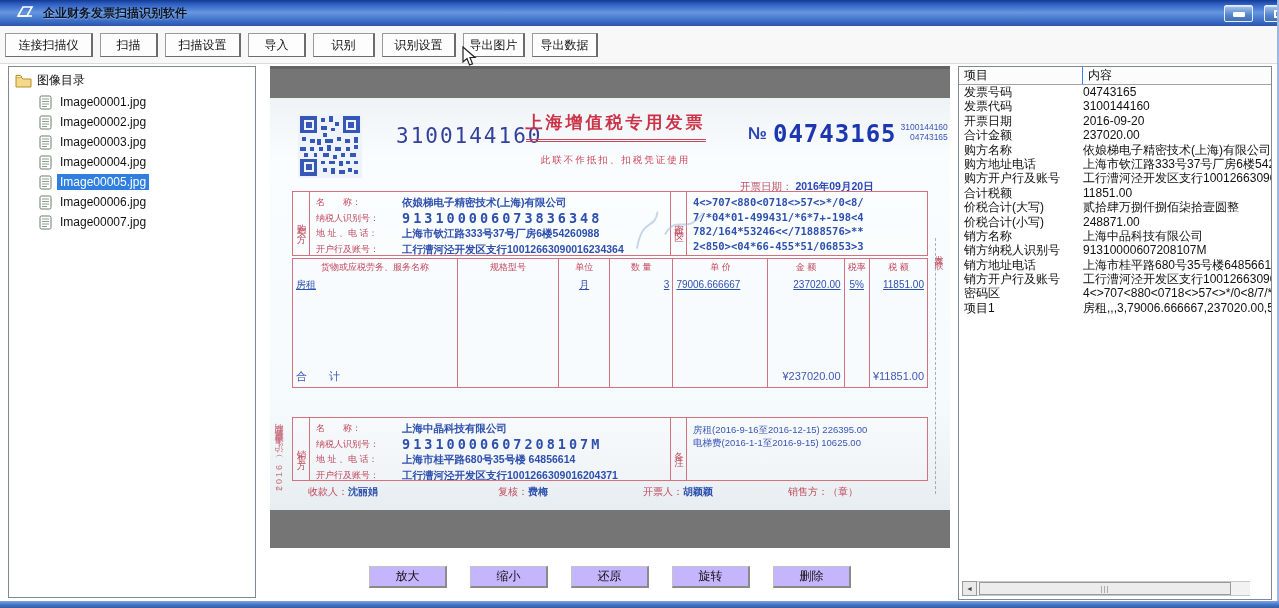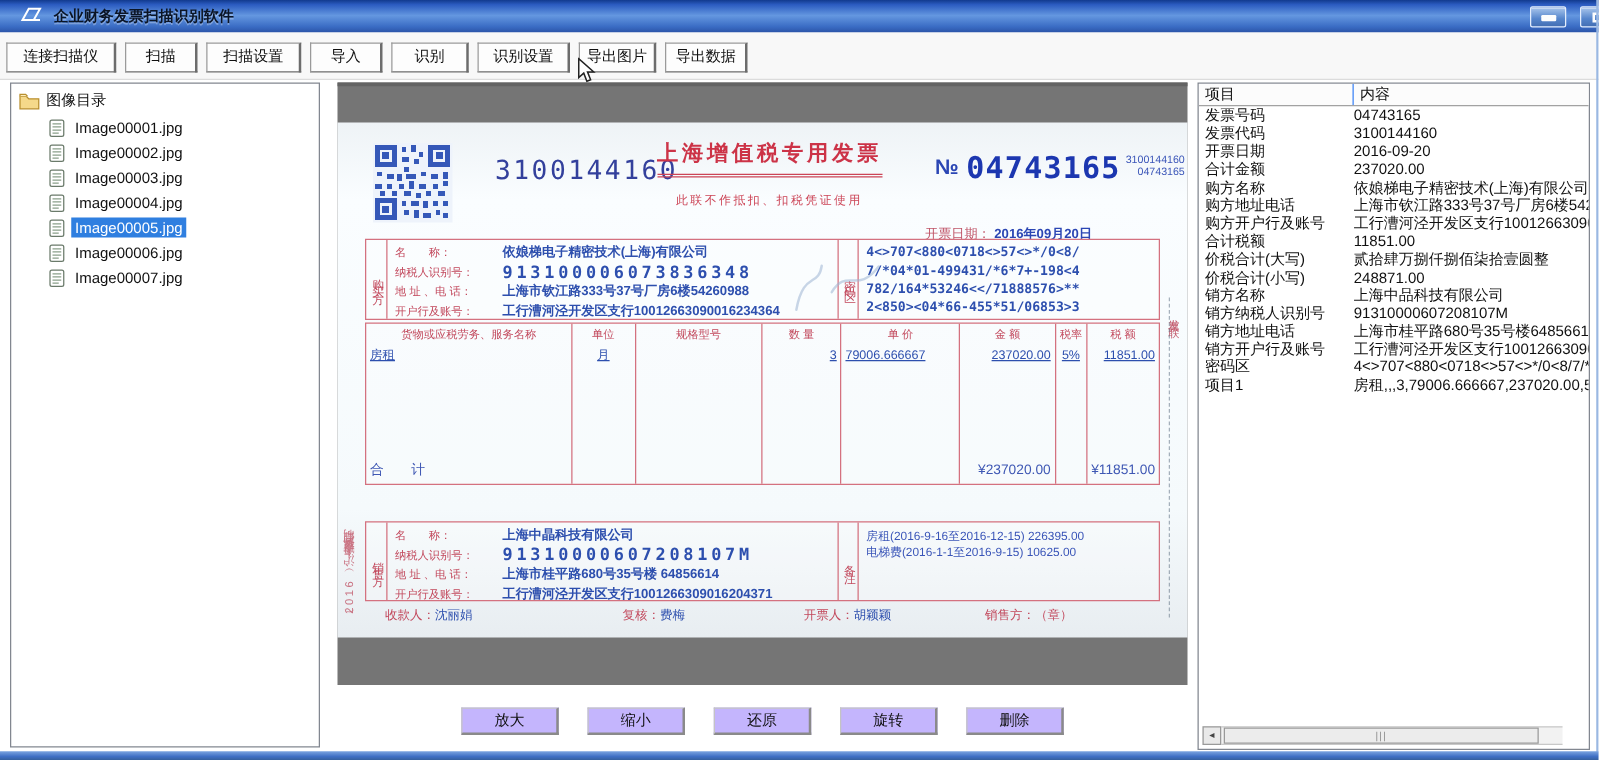--- a/index.html
+++ b/index.html
@@ -15,21 +15,21 @@
   .title-text { color:#0b1526; font-size:12px; font-weight:bold; margin-left:7px; text-shadow:0 1px 0 rgba(255,255,255,.3); }
   .win-btn { position:absolute; top:5px; width:29px; height:17px; border:1px solid #e4eefc; border-radius:2px;
     background:linear-gradient(#a9c6ec,#5585cc 60%,#436fb4); box-shadow:inset 0 1px 0 rgba(255,255,255,.5); cursor:default; }
   .win-btn .bar { position:absolute; left:8px; top:6px; width:12px; height:5px; background:#fdfdfd; border-radius:1px; }
   .win-btn .box { position:absolute; left:9px; top:4px; width:10px; height:8px; border:2px solid #fdfdfd; }
   .btn-min { right:26px; }
   .btn-max { right:-14px; }
 
   
   .toolbar { position:absolute; top:26px; left:0; right:0; height:38px; background:#f8f8f8;
-    border-bottom:1px solid #dcdcdc; display:flex; align-items:center; gap:7px; padding:7px 5px 5px; }
+    border-bottom:1px solid #dcdcdc; display:flex; align-items:flex-start; gap:7px; padding:7px 5px 5px; }
   .tb-btn { height:24px; background:#fdfdfd; border:1px solid #9a9a9a; border-right:2px solid #6c6c6c;
     border-bottom:1px solid #6c6c6c; font-size:12px; color:#101010; display:flex; align-items:center; justify-content:center;
     flex:none; font-family:inherit; }
 
   
   .left-panel { position:absolute; left:8px; top:66px; width:248px; height:532px; background:#fff;
     border:1px solid #828790; font-size:12px; color:#101010; overflow:hidden; }
   .tree-root { display:flex; align-items:center; gap:5px; padding:5px 4px 3px 6px; }
   .tree-item { display:flex; align-items:center; gap:5px; height:20px; margin-left:30px; }
   .tree-item .lbl { padding:1px 3px; white-space:nowrap; }
@@ -88,21 +88,21 @@
   .inv-sum .slab { color:#c2485c; font-size:10px; margin-left:16px; letter-spacing:1px; }
   .inv-sum .swords { color:#2d4fae; font-size:12px; font-weight:bold; margin-left:60px; letter-spacing:1px; }
   .inv-sum .ssmalllab { color:#c2485c; font-size:10px; margin-left:70px; }
   .inv-sum .ssmall { color:#2d4fae; font-size:12.5px; font-weight:bold; margin-left:8px; letter-spacing:1px; }
 
   .inv-buyer { top:93px; height:65px; }
   .inv-seller { top:319px; height:64px; }
 
   .inv-footer { position:absolute; left:22px; right:30px; top:387px; height:20px; display:flex; white-space:nowrap; font-size:10px; }
   .inv-footer .flab { color:#c2485c; }
-  .inv-footer .fnam { color:#2d4fae; font-weight:normal; }
+  .inv-footer .fnam { color:#2d4fae; font-weight:bold; }
   .fgroup { margin-right:0; }
   .fg1 { margin-left:16px; } .fg2 { margin-left:120px; } .fg3 { margin-left:95px; } .fg4 { margin-left:75px; }
 
   .scribble { position:absolute; left:355px; top:105px; opacity:.55; transform:rotate(-8deg); }
 
   
   .viewer-btns { position:absolute; left:270px; top:566px; width:680px; display:flex; justify-content:center; gap:23px; }
   .v-btn { width:78px; height:22px; font-size:12px; color:#101010; background:#c4b5fd; border:1px solid #c4c4c4;
     border-right:2px solid #8a8a8a; border-bottom:2px solid #8a8a8a; font-family:inherit; }
 
@@ -326,27 +326,27 @@
           <div>2&lt;850&gt;&lt;04*66-455*51/06853&gt;3</div>
         </div>
       </div>
 
       <div class="inv-table">
         <div class="col" style="width:26%">
           <div class="h">货物或应税劳务、服务名称</div>
           <div class="c">房租</div>
           <div class="t">合　　计</div>
         </div>
+        <div class="col" style="width:16%">
+          <div class="h">规格型号</div>
+          <div class="c"></div>
+        </div>
         <div class="col" style="width:8%">
           <div class="h">单位</div>
           <div class="c cen">月</div>
-        </div>
-        <div class="col" style="width:16%">
-          <div class="h">规格型号</div>
-          <div class="c"></div>
         </div>
         <div class="col" style="width:10%">
           <div class="h">数 量</div>
           <div class="c ral">3</div>
         </div>
         <div class="col" style="width:15%">
           <div class="h">单 价</div>
           <div class="c">79006.666667</div>
         </div>
         <div class="col" style="width:12%">

